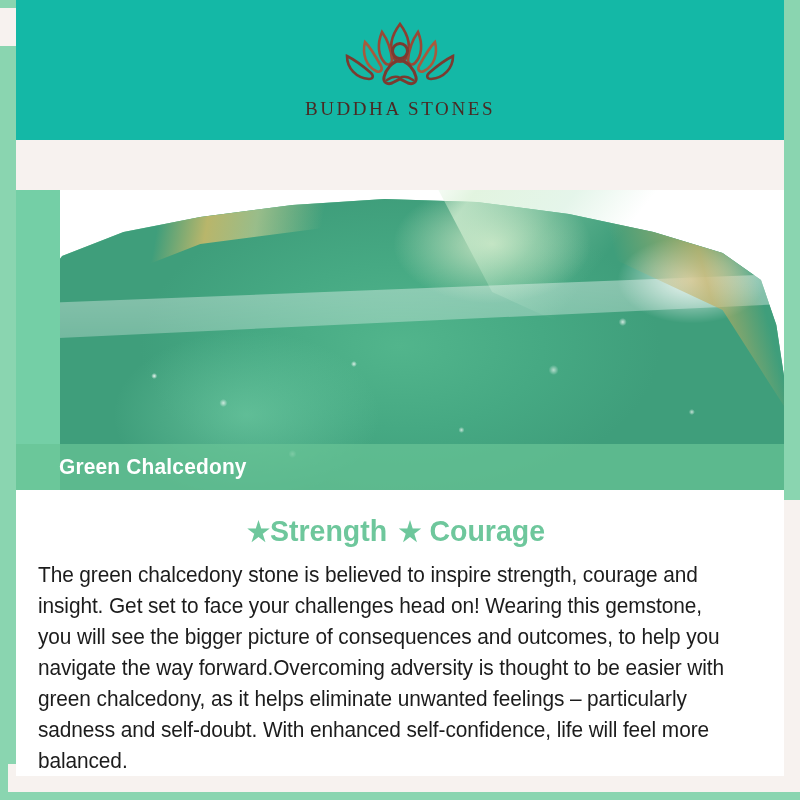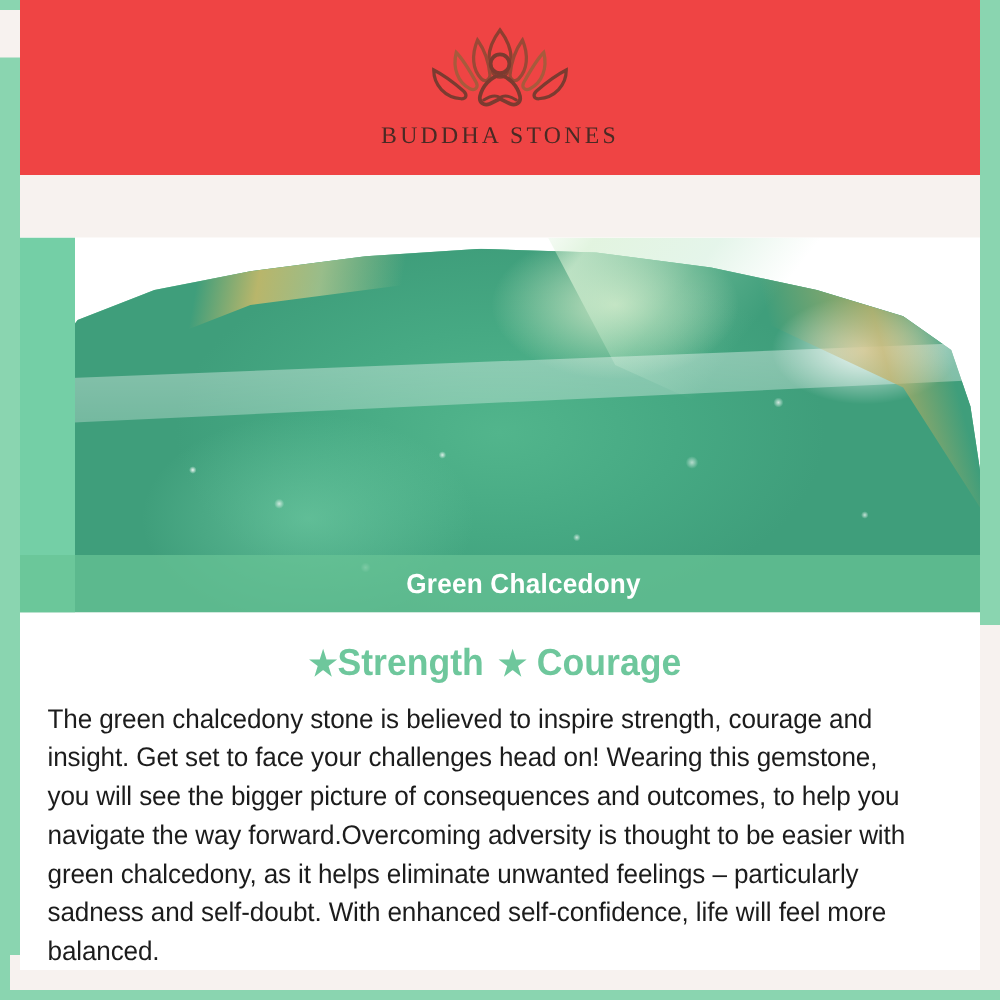--- a/index.html
+++ b/index.html
@@ -56,21 +56,21 @@
     position:absolute;
     left:16px; top:0px;
     width:768px; height:776px;
     background:#f7f2ef;
   }
 
   
   .header {
     position:absolute; left:0; top:0;
     width:768px; height:140px;
-    background:#ef4444;
+    background:#14b8a6;
     display:flex; flex-direction:column;
     align-items:center; justify-content:flex-start;
     padding-top:16px;
   }
   .logo-mark { width:150px; height:78px; display:block; }
   .logo-word {
     margin-top:4px;
     font-family:"Liberation Serif", serif;
     font-size:19px;
     letter-spacing:2.6px;
@@ -158,21 +158,20 @@
   }
 
   
   .name-band {
     position:absolute;
     left:0; bottom:0;
     width:768px; height:46px;
     background:rgba(104,195,150,0.72);
     display:flex; align-items:center;
     z-index:4;
-    justify-content:center;
   }
   .name-text {
     margin-left:38px;
     font-family:"Liberation Sans Narrow","Liberation Sans", sans-serif;
     font-size:22px; font-weight:bold;
     color:#ffffff;
     letter-spacing:0.2px;
     transform:scaleX(0.95);
   }
 

